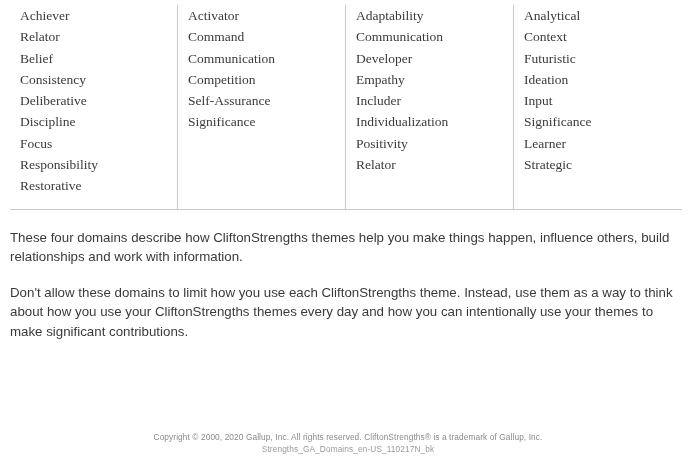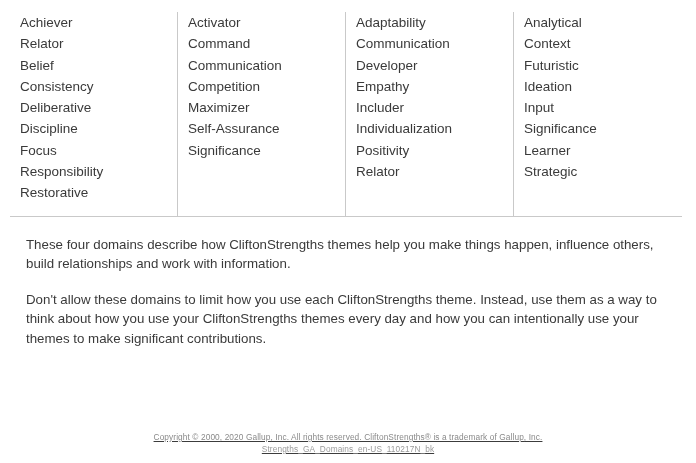--- a/index.html
+++ b/index.html
@@ -19,22 +19,23 @@
     width: 696px;
     height: 463px;
     position: relative;
     box-sizing: border-box;
   }
   
   .domains {
     display: flex;
     width: 682px;
     margin: 0 0 0 10px;
-    padding-top: 12px;
+    padding-top: 5px;
     box-sizing: border-box;
+    font-family: Liberation Serif, serif;
   }
   .domain-col {
     width: 168px;
     box-sizing: border-box;
     padding: 0 10px 12px 10px;
     border-right: 1px solid #c9c9c9;
   }
   .domain-col:last-child {
     border-right: none;
   }
@@ -53,33 +54,32 @@
   
   .body-text {
     width: 668px;
     margin: 0 0 0 10px;
     padding-top: 18px;
   }
   .para {
     font-size: 13.3px;
     line-height: 19.5px;
     color: #3a3a3a;
-    margin: 0 0 16px 16px;
+    margin: 0 0 16px 0;
   }
   .para:last-child {
     margin-bottom: 0;
   }
   
   .footer {
     position: absolute;
     left: 0;
     bottom: 8px;
     width: 696px;
     text-align: center;
-    text-decoration: underline;
   }
   .footer-line {
     font-size: 8.3px;
     line-height: 12px;
     color: #8a8a8a;
     letter-spacing: 0.1px;
   }
   .footer-line.second {
     color: #9a9a9a;
   }
@@ -101,21 +101,20 @@
       <div class="theme">Focus</div>
       <div class="theme">Responsibility</div>
       <div class="theme">Restorative</div>
     </div>
 
     <div class="domain-col">
       <div class="theme">Activator</div>
       <div class="theme">Command</div>
       <div class="theme">Communication</div>
       <div class="theme">Competition</div>
-      <div class="theme">Maximizer</div>
       <div class="theme">Self-Assurance</div>
       <div class="theme">Significance</div>
     </div>
 
     <div class="domain-col">
       <div class="theme">Adaptability</div>
       <div class="theme">Communication</div>
       <div class="theme">Developer</div>
       <div class="theme">Empathy</div>
       <div class="theme">Includer</div>

